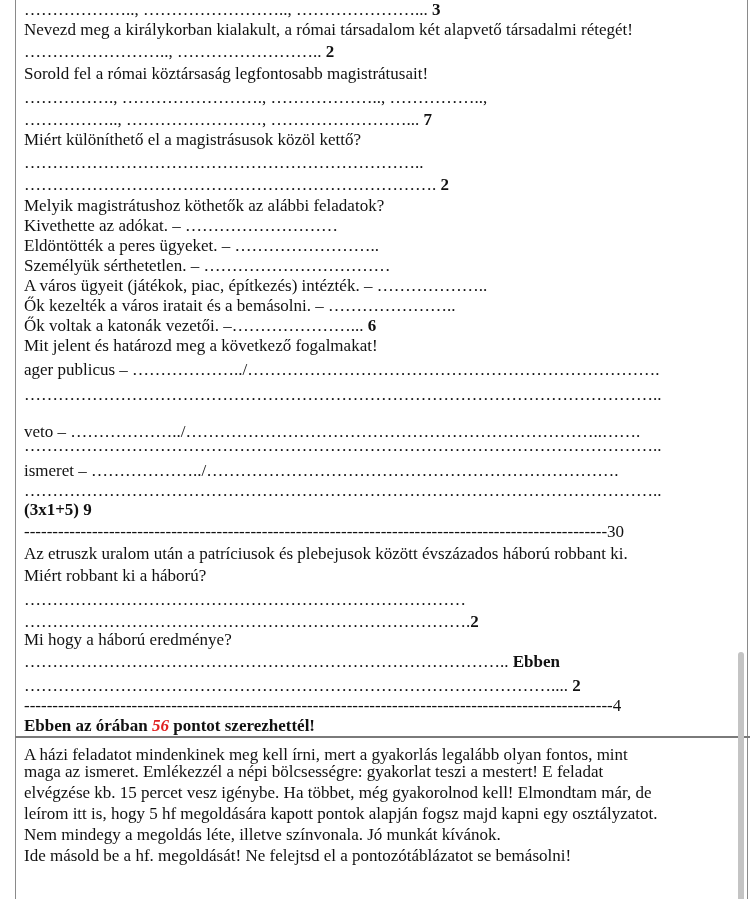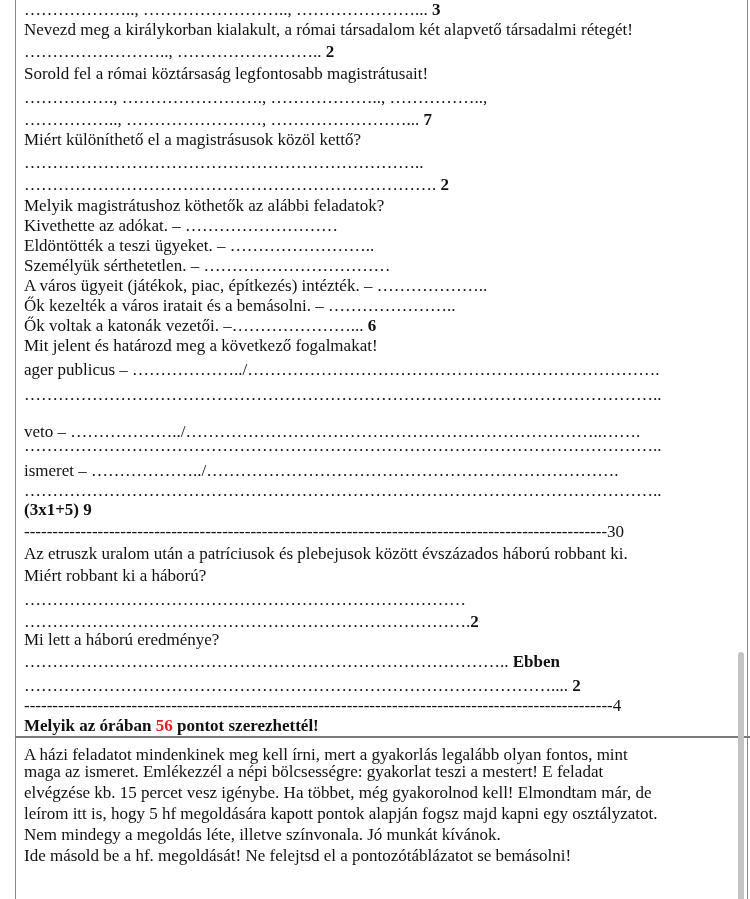--- a/index.html
+++ b/index.html
@@ -72,43 +72,43 @@
   <div class="line" style="top:20px"><span>Nevezd meg a királykorban kialakult, a római társadalom két alapvető társadalmi rétegét!</span></div>
   <div class="line" style="top:42px"><span>…………………….., …………………….. </span><span class="b">2</span></div>
   <div class="line" style="top:64px"><span>Sorold fel a római köztársaság legfontosabb magistrátusait!</span></div>
   <div class="line" style="top:88px"><span>……………., ……………………., ……………….., ……………..,</span></div>
   <div class="line" style="top:110px"><span>…………….., ……………………, ……………………... </span><span class="b">7</span></div>
   <div class="line" style="top:130px"><span>Miért különíthető el a magistrásusok közöl kettő?</span></div>
   <div class="line" style="top:153px"><span>……………………………………………………………..</span></div>
   <div class="line" style="top:175px"><span>………………………………………………………………. </span><span class="b">2</span></div>
   <div class="line" style="top:196px"><span>Melyik magistrátushoz köthetők az alábbi feladatok?</span></div>
   <div class="line" style="top:216px"><span>Kivethette az adókat. – ………………………</span></div>
-  <div class="line" style="top:236px"><span>Eldöntötték a teszi ügyeket. – ……………………..</span></div>
+  <div class="line" style="top:236px"><span>Eldöntötték a peres ügyeket. – ……………………..</span></div>
   <div class="line" style="top:256px"><span>Személyük sérthetetlen. – ……………………………</span></div>
   <div class="line" style="top:276px"><span>A város ügyeit (játékok, piac, építkezés) intézték. – ………………..</span></div>
   <div class="line" style="top:296px"><span>Ők kezelték a város iratait és a bemásolni. – …………………..</span></div>
   <div class="line" style="top:316px"><span>Ők voltak a katonák vezetői. –…………………... </span><span class="b">6</span></div>
   <div class="line" style="top:336px"><span>Mit jelent és határozd meg a következő fogalmakat!</span></div>
   <div class="line" style="top:360px"><span>ager publicus – ………………../……………………………………………………………….</span></div>
   <div class="line" style="top:385px"><span>…………………………………………………………………………………………………..</span></div>
   <div class="line" style="top:422px"><span>veto – ………………../………………………………………………………………..…….</span></div>
   <div class="line" style="top:436px"><span>…………………………………………………………………………………………………..</span></div>
   <div class="line" style="top:461px"><span>ismeret – ………………../……………………………………………………………….</span></div>
   <div class="line" style="top:481px"><span>…………………………………………………………………………………………………..</span></div>
   <div class="line b" style="top:500px"><span> (3x1+5) 9</span></div>
   <div class="line" style="top:522px"><span>-------------------------------------------------------------------------------------------------------30</span></div>
   <div class="line" style="top:544px"><span>Az etruszk uralom után a patríciusok és plebejusok között évszázados háború robbant ki.</span></div>
   <div class="line" style="top:566px"><span>Miért robbant ki a háború?</span></div>
   <div class="line" style="top:590px"><span>……………………………………………………………………</span></div>
   <div class="line" style="top:612px"><span>…………………………………………………………………….</span><span class="b">2</span></div>
-  <div class="line" style="top:630px"><span>Mi lett a háború eredménye?</span></div>
+  <div class="line" style="top:630px"><span>Mi hogy a háború eredménye?</span></div>
   <div class="line" style="top:652px"><span>………………………………………………………………………….. </span><span class="b">Ebben</span></div>
   <div class="line" style="top:676px"><span> ………………………………………………………………………………….... </span><span class="b">2</span></div>
   <div class="line" style="top:696px"><span>--------------------------------------------------------------------------------------------------------4</span></div>
-  <div class="line b" style="top:716px"><span>Melyik az órában </span><span class="red" style="color: rgb(224, 32, 32);">56</span><span> pontot szerezhettél!</span></div>
+  <div class="line b" style="top:716px"><span>Ebben az órában </span><span class="red" style="color: rgb(224, 32, 32); font-style: italic;">56</span><span> pontot szerezhettél!</span></div>
 </div>
 
 <div class="divider"></div>
 
 <div class="homework">
   <div class="line" style="top:4px">A házi feladatot mindenkinek meg kell írni, mert a gyakorlás legalább olyan fontos, mint</div>
   <div class="line" style="top:21px">maga az ismeret. Emlékezzél a népi bölcsességre: gyakorlat teszi a mestert! E feladat</div>
   <div class="line" style="top:42px">elvégzése kb. 15 percet vesz igénybe. Ha többet, még gyakorolnod kell! Elmondtam már, de</div>
   <div class="line" style="top:63px">leírom itt is, hogy 5 hf megoldására kapott pontok alapján fogsz majd kapni egy osztályzatot.</div>
   <div class="line" style="top:84px">Nem mindegy a megoldás léte, illetve színvonala. Jó munkát kívánok.</div>

